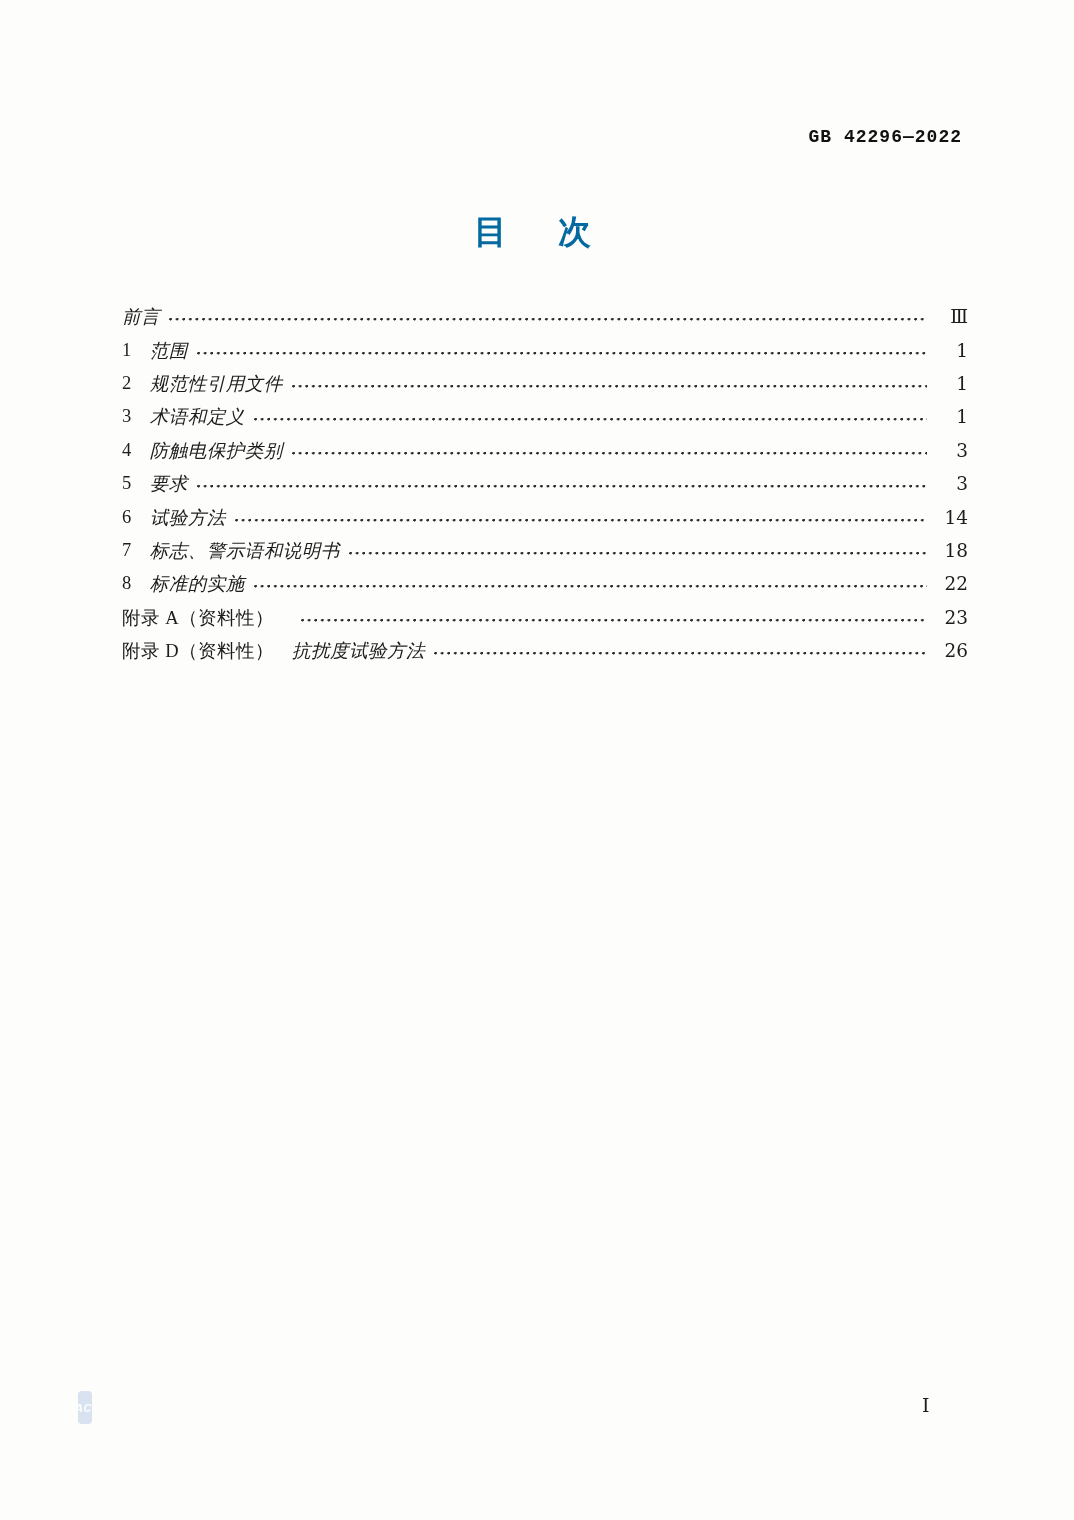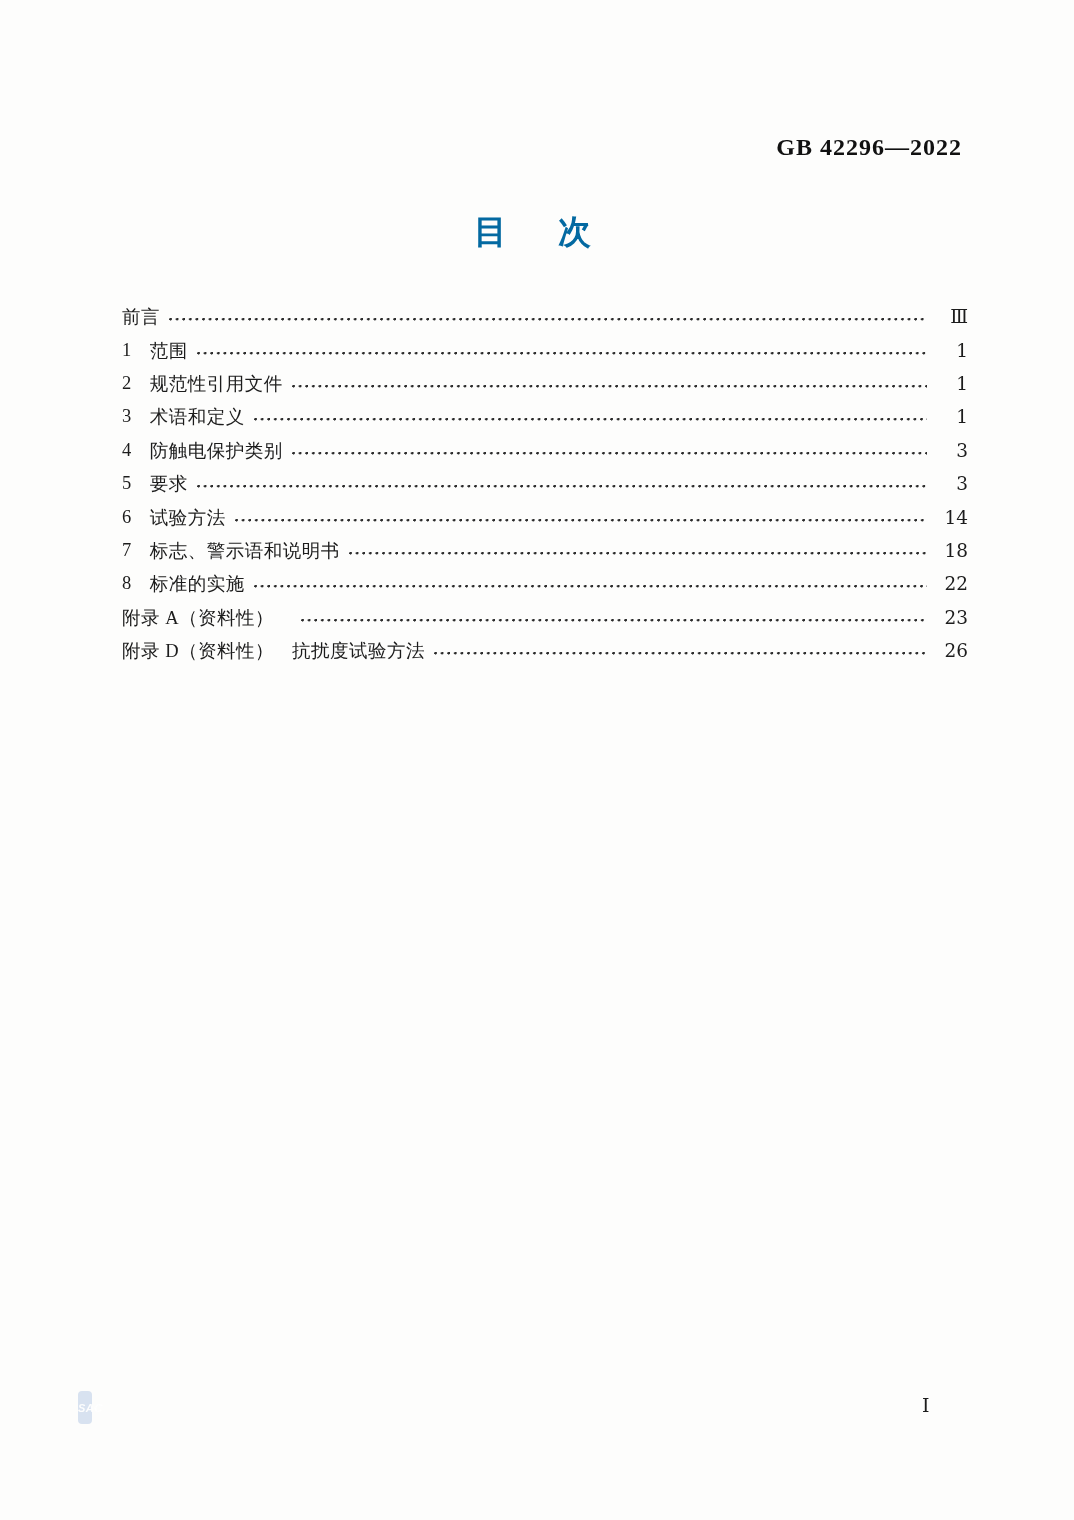--- a/index.html
+++ b/index.html
@@ -11,25 +11,25 @@
     position: relative;
     width: 1074px;
     height: 1520px;
     background: #fdfdfc;
     overflow: hidden;
     font-family: "Liberation Serif", "DejaVu Serif", serif;
     color: #1c1c1c;
   }
   .doc-code {
     position: absolute;
-    top: 134px;
+    top: 127px;
     right: 112px;
-    font-family: Liberation Serif, serif;
+    font-family: Liberation Mono, monospace;
     font-weight: bold;
-    font-size: 24px;
+    font-size: 18px;
     letter-spacing: 1px;
     color: #111;
     white-space: nowrap;
   }
   .doc-title {
     position: absolute;
     top: 214px;
     left: 0;
     width: 100%;
     text-align: center;
@@ -53,20 +53,21 @@
     font-size: 18.5px;
     white-space: nowrap;
   }
   .toc-prefix {
     margin-right: 18px;
     letter-spacing: 0.5px;
   }
   .toc-prefix:empty { display: none; }
   .toc-label {
     letter-spacing: 0.5px;
+    font-style: italic;
   }
   .toc-dots {
     flex: 1;
     height: 5px;
     margin-left: 9px;
     margin-right: 11px;
     transform: translateY(3px);
     background-image: radial-gradient(circle at 1.6px 2.2px, #2b2b2b 1.15px, rgba(0,0,0,0) 1.55px);
     background-size: 6.6px 5px;
     background-repeat: repeat-x;
@@ -88,21 +89,21 @@
   }
   .watermark {
     position: absolute;
     left: 78px;
     top: 1391px;
     width: 14px;
     height: 33px;
     border-radius: 4px;
     display: flex;
     align-items: center;
-    justify-content: flex-start;
+    justify-content: flex-end;
     background: #d2deee;
     opacity: 0.85;
   }
   .watermark-text {
     font-family: "Liberation Sans", "DejaVu Sans", sans-serif;
     font-style: italic;
     font-weight: bold;
     font-size: 11px;
     letter-spacing: 0.5px;
     color: rgba(255,255,255,0.95);

